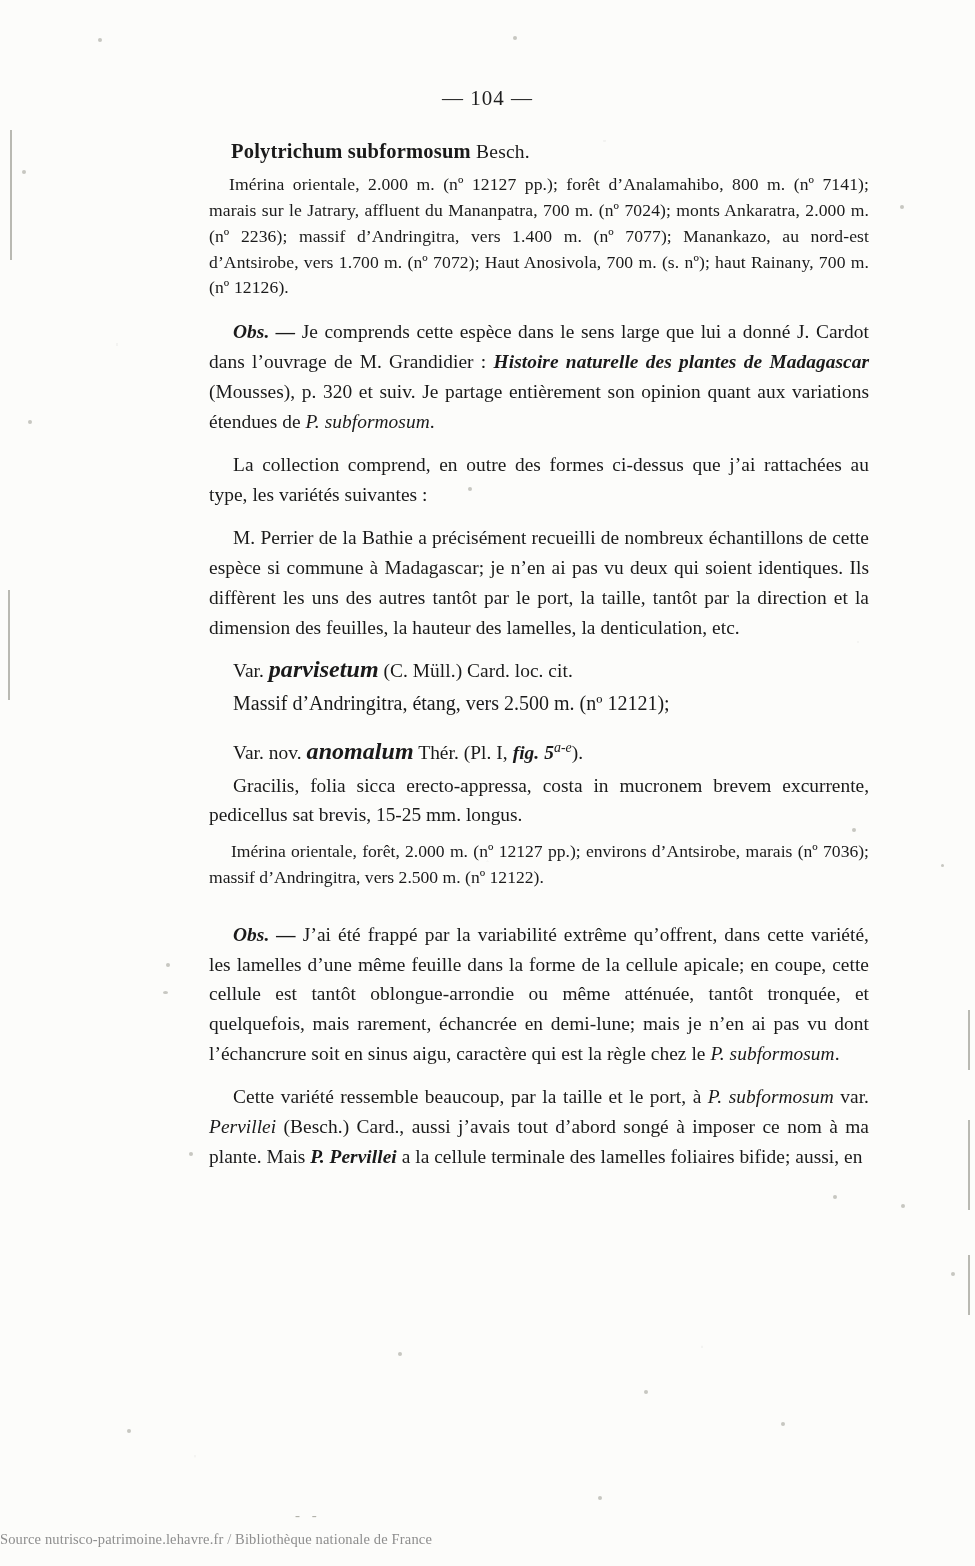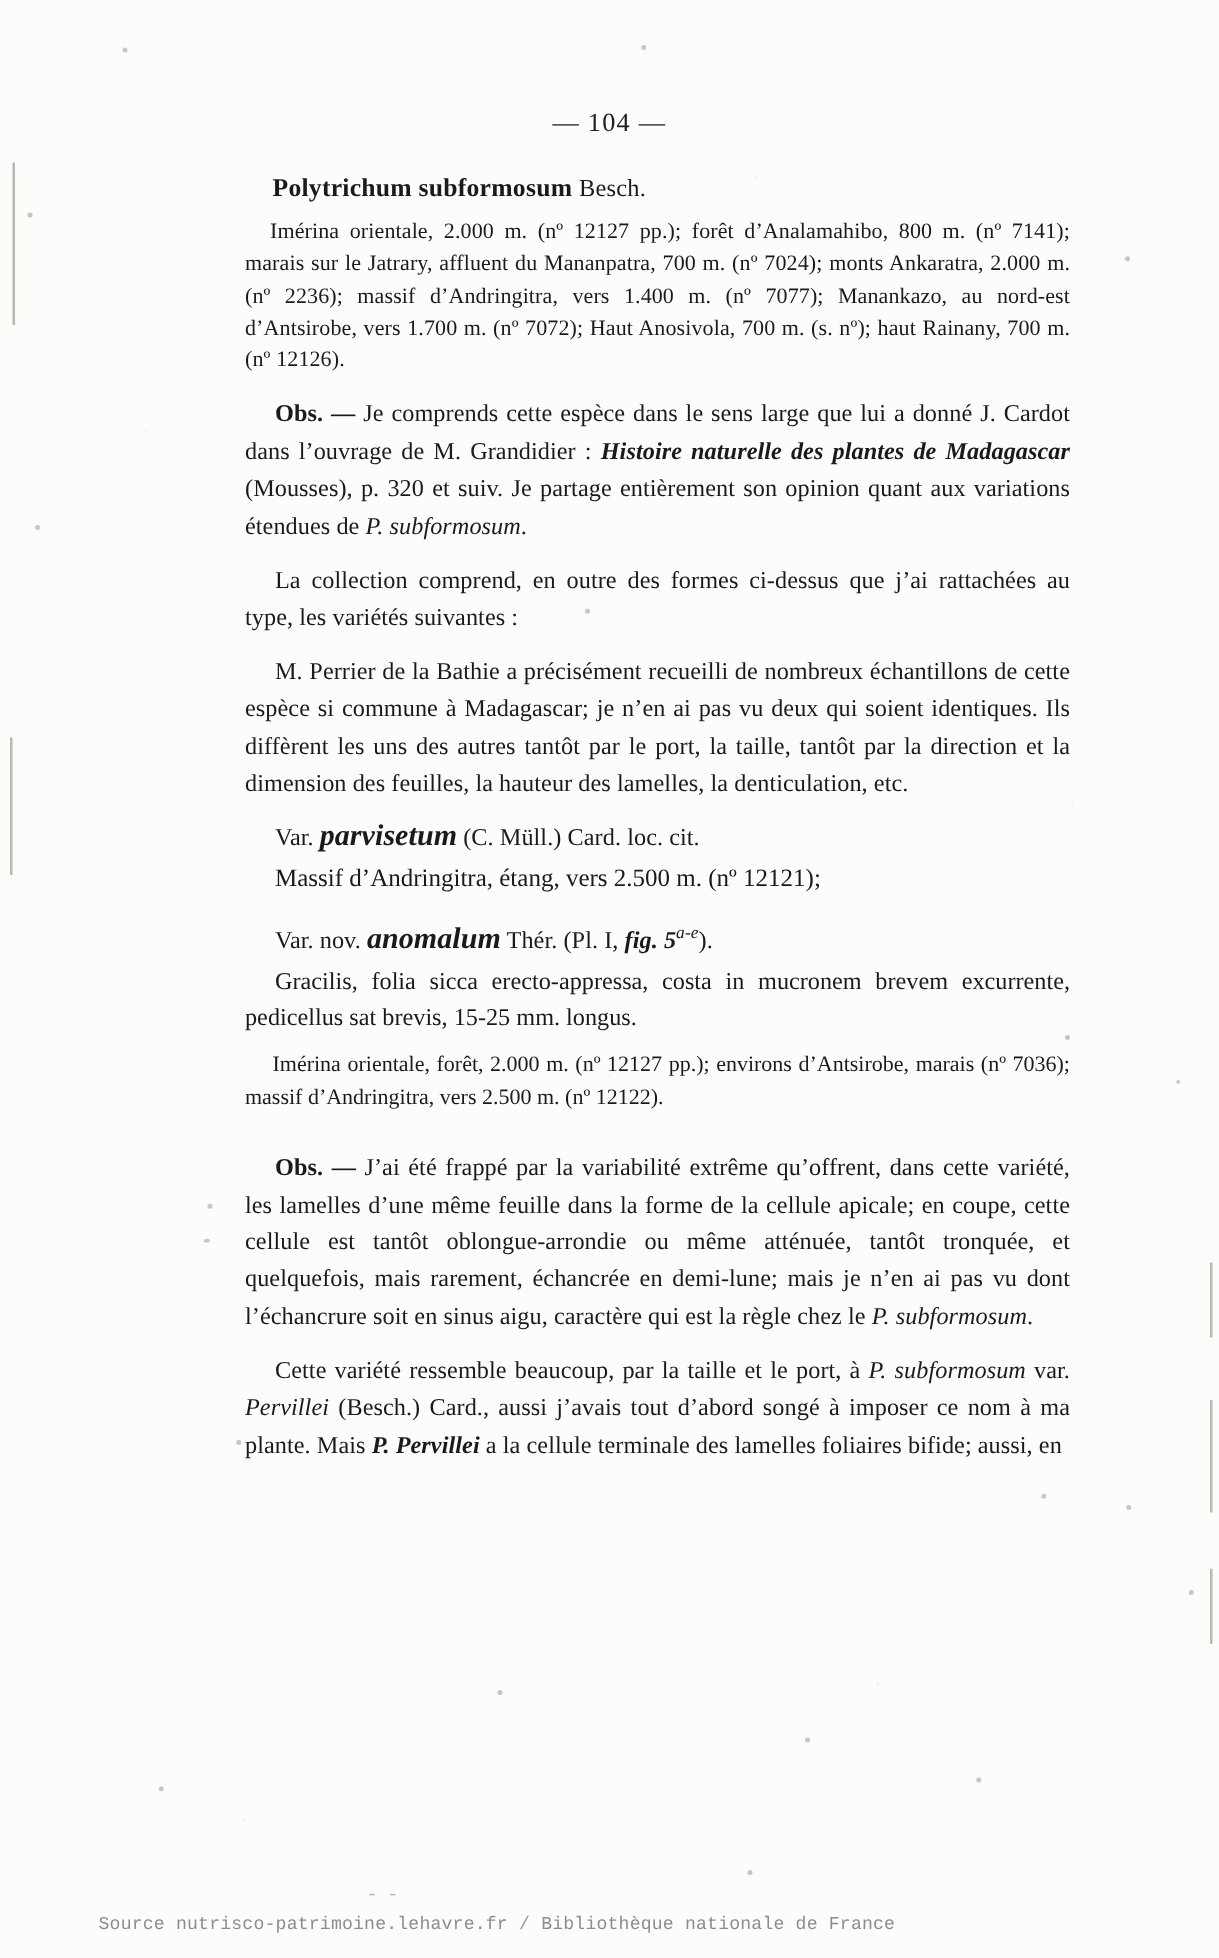--- a/index.html
+++ b/index.html
@@ -54,21 +54,21 @@
     width: 975px;
     text-align: center;
     font-size: 21px;
     letter-spacing: 1px;
     color: #1d1d1d;
   }
 
   .content {
     position: absolute;
     top: 140px;
-    left: 196px;
+    left: 209px;
     width: 660px;
   }
 
   .species-head {
     font-size: 20.5px;
     font-weight: bold;
     margin: 0 0 9px 22px;
     letter-spacing: .2px;
   }
   .species-head .auth {
@@ -123,30 +123,29 @@
 
   .small-loc {
     font-size: 17.6px;
     line-height: 1.46;
     margin-bottom: 29px;
     text-align: justify;
   }
   .small-loc .ind { padding-left: 22px; }
 
   i, .it { font-style: italic; }
-  .bold { font-weight: bold; }
+  .bold { font-weight: bold; font-style: italic; }
   .sup { vertical-align: super; font-size: .72em; }
 
   .footer {
     position: absolute;
     bottom: 18px;
     left: 0;
     width: 795px;
-    text-align: center;
-    font-family: Liberation Mono, monospace;
+    font-family: Liberation Serif, serif;
     font-size: 14.5px;
     color: #8d8d8d;
     letter-spacing: .15px;
   }
   .footer .sep { color: #9a9a9a; }
 
   .dash-left {
     position: absolute;
     bottom: 42px;
     left: 295px;

